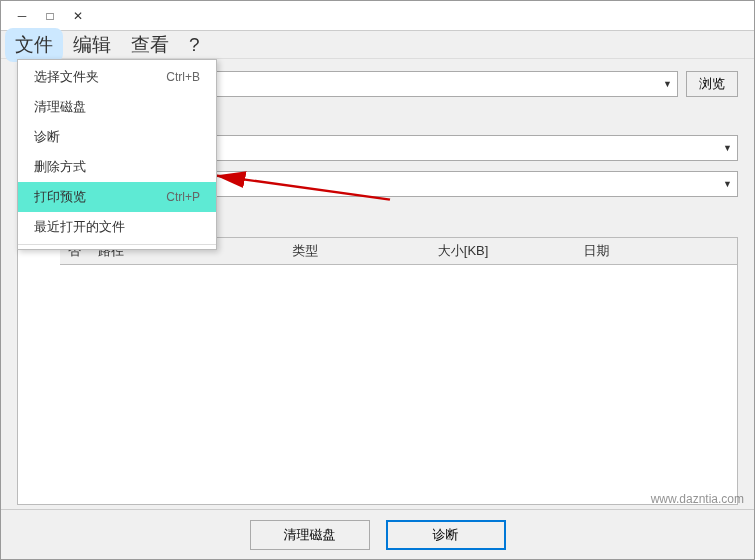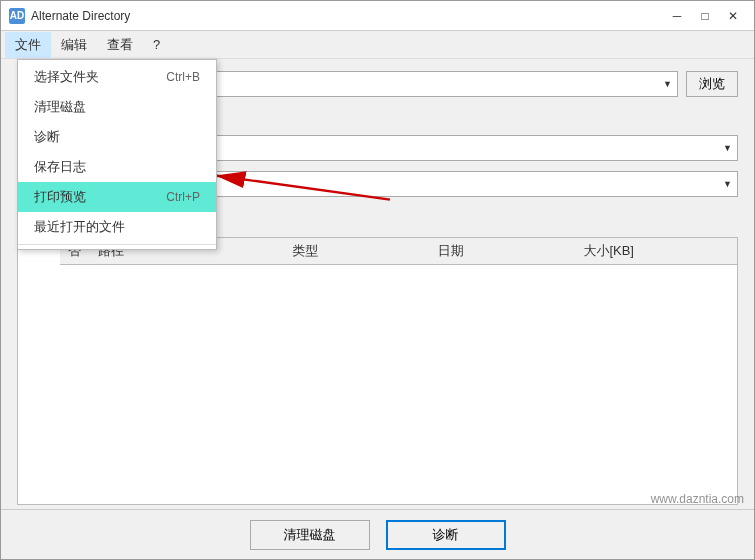--- a/index.html
+++ b/index.html
@@ -73,22 +73,22 @@
       background: #f0f0f0;
       display: flex;
       align-items: center;
       padding: 0 4px;
       border-bottom: 1px solid #ddd;
       position: relative;
     }
     .menu-item {
       padding: 4px 10px;
       cursor: pointer;
-      border-radius: 0;
-      font-size: 13px;
+      border-radius: 8px;
+      font-size: 19px;
       color: #333;
     }
     .menu-item:hover, .menu-item.active {
       background: #cce8ff;
     }
 
     
     .dropdown {
       position: absolute;
       top: 28px;
@@ -262,26 +262,20 @@
       color: #666;
       opacity: 0.7;
     }
   </style>
 </head>
 <body>
 
 <div class="window">
 
   <div class="title-bar">
-    <div class="title-bar-left">
-      <div class="title-bar-icon">
-        <span>AD</span>
-      </div>
-      <span class="title-bar-title">Alternate Directory</span>
-    </div>
     <div class="title-bar-controls">
       <button class="title-btn">─</button>
       <button class="title-btn">□</button>
       <button class="title-btn close">✕</button>
     </div>
   </div>
 
   <div class="menu-bar">
     <div class="menu-item active">文件</div>
     <div class="menu-item">编辑</div>
@@ -295,21 +289,21 @@
       </div>
       <div class="dropdown-item">
         <span>清理磁盘</span>
         <span class="dropdown-shortcut"></span>
       </div>
       <div class="dropdown-item">
         <span>诊断</span>
         <span class="dropdown-shortcut"></span>
       </div>
       <div class="dropdown-item">
-        <span>保存日志</span>
+        <span>删除方式</span>
         <span class="dropdown-shortcut"></span>
       </div>
       <div class="dropdown-item highlighted">
         <span>打印预览</span>
         <span class="dropdown-shortcut">Ctrl+P</span>
       </div>
       <div class="dropdown-item">
         <span>最近打开的文件</span>
         <span class="dropdown-shortcut"></span>
       </div>
@@ -355,22 +349,22 @@
     <div class="scan-row">
       <span class="scan-label">扫描:</span>
       <span class="scan-dots">...</span>
     </div>
 
     <div class="table-area">
       <div class="table-header">
         <div class="table-col">否</div>
         <div class="table-col" style="flex:2;">路径</div>
         <div class="table-col" style="flex:1.5;">类型</div>
+        <div class="table-col" style="flex:1.5;">大小[KB]</div>
         <div class="table-col" style="flex:1.5;">日期</div>
-        <div class="table-col" style="flex:1.5;">大小[KB]</div>
       </div>
     </div>
 
     <svg class="arrow-overlay" viewBox="0 0 755 560" preserveAspectRatio="none">
 
       <defs>
         <marker id="arrowhead" markerWidth="10" markerHeight="7" refX="10" refY="3.5" orient="auto">
           <polygon points="0 0, 10 3.5, 0 7" fill="#cc0000"></polygon>
         </marker>
       </defs>

